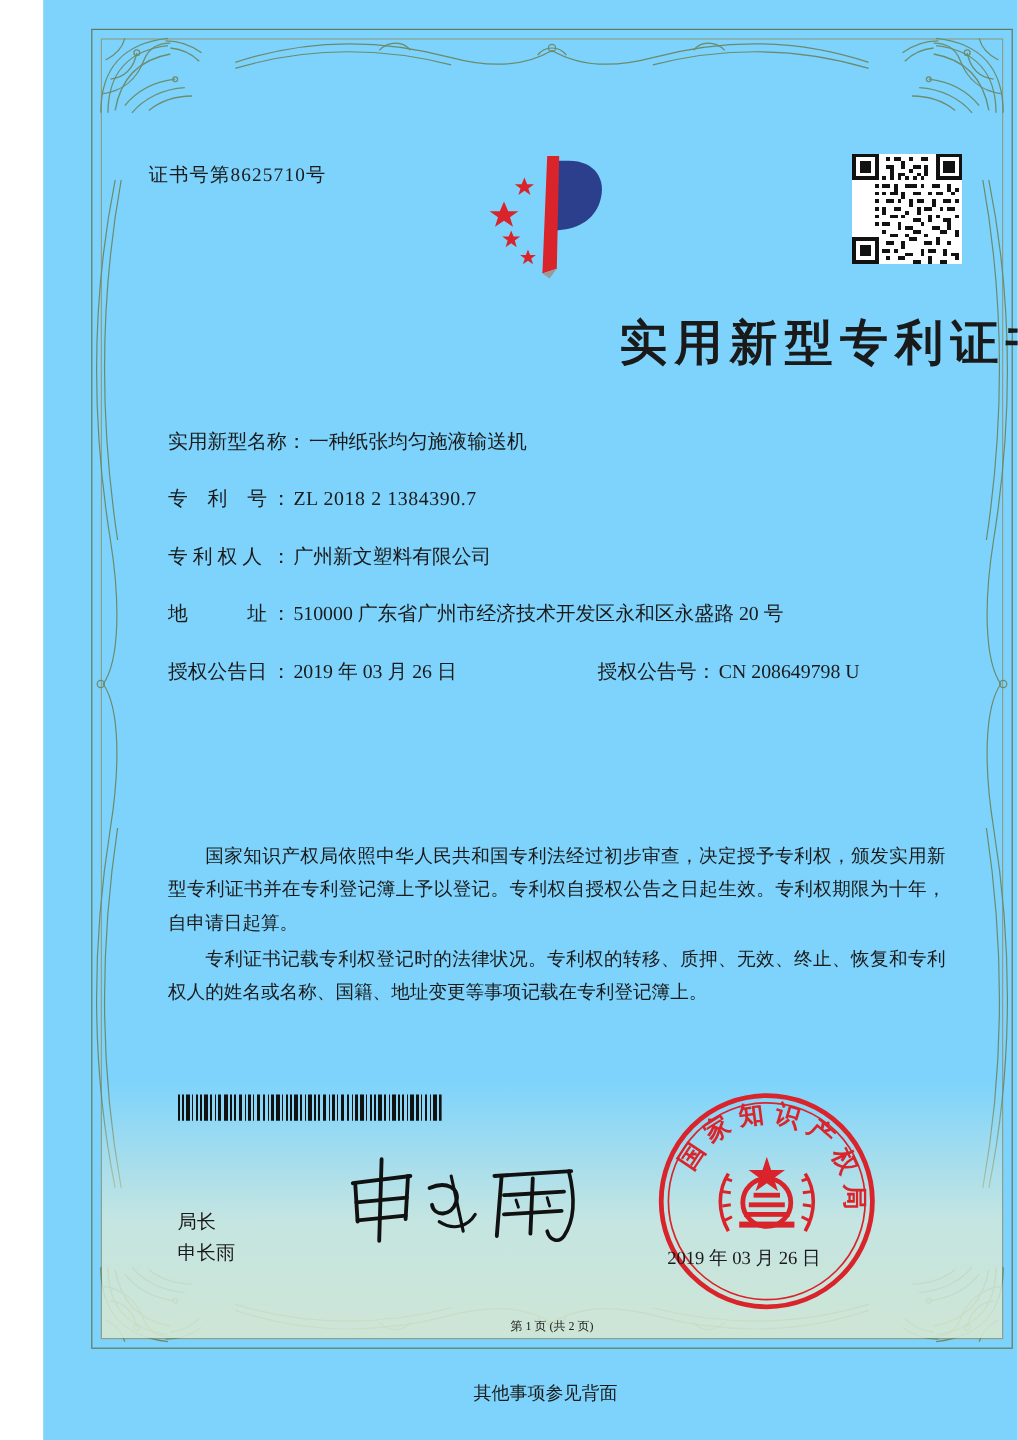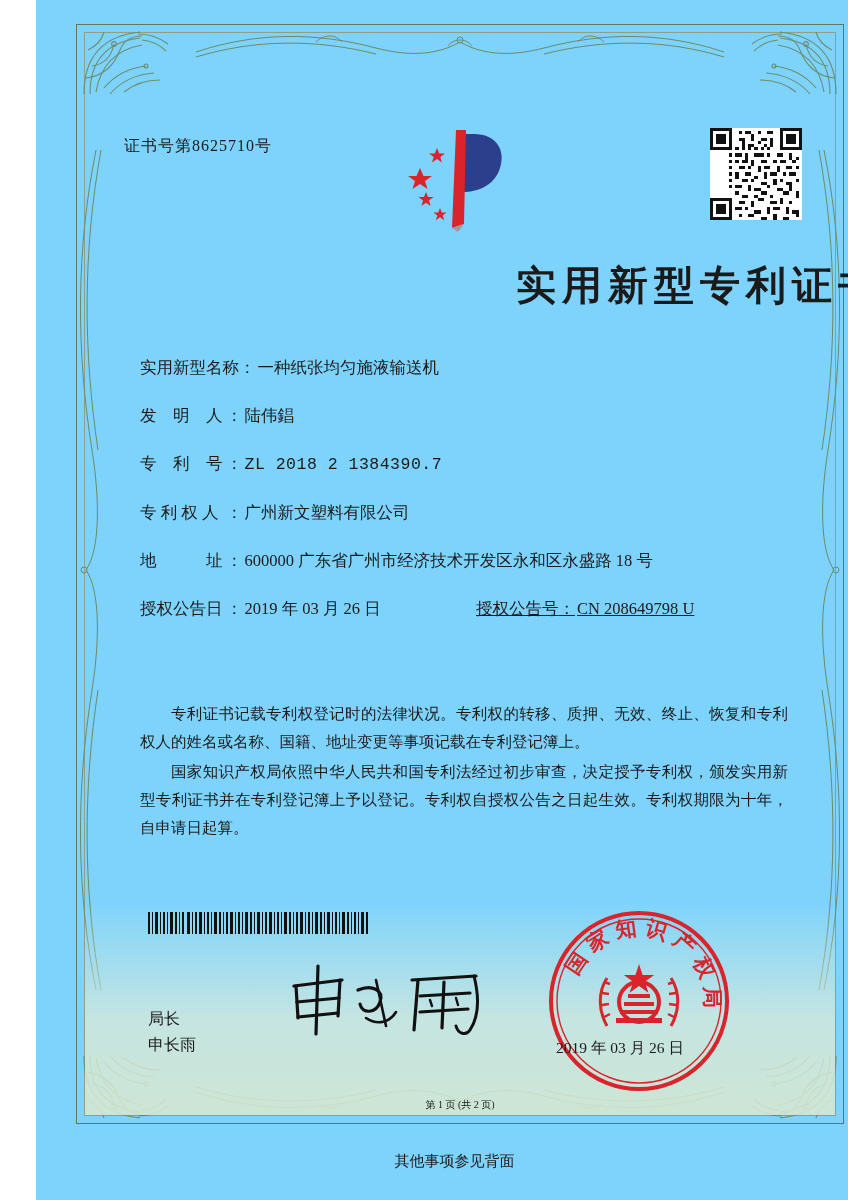--- a/index.html
+++ b/index.html
@@ -115,26 +115,26 @@
     white-space: nowrap;
   }
   .f-label {
     display: inline-block;
     min-width: 86px;
     letter-spacing: 0;
     font-family: Liberation Serif, serif;
   }
   .f-colon { margin: 0 2px 0 0; }
   .f-value { }
-  .f-value.mono { font-family: Liberation Mono, monospace; letter-spacing: 0.5px; }
+  .f-value.mono { font-family: Liberation Serif, serif; letter-spacing: 0.5px; }
 
   .row-two { position: relative; }
   .row-two .second {
     position: absolute;
-    left: 336px; top: 0; text-decoration: underline;
+    left: 358px; top: 0;
   }
 
   
   .body-text {
     position: absolute;
     left: 104px; top: 700px;
     width: 648px;
     font-size: 15.5px;
     line-height: 28px;
     text-align: justify;
@@ -450,49 +450,46 @@
   </svg>
 
   <div class="title">实用新型专利证书</div>
 
   <div class="fields">
 
     <div class="field-row">
       <span class="f-label">实用新型名称</span><span class="f-colon">：</span><span class="f-value">一种纸张均匀施液输送机</span>
     </div>
 
-    <div class="field-row">
-      <span class="f-label">发　明　人</span><span class="f-colon">：</span><span class="f-value">陆伟錩</span>
-    </div>
 
     <div class="field-row">
       <span class="f-label">专　利　号</span><span class="f-colon">：</span><span class="f-value mono">ZL 2018 2 1384390.7</span>
     </div>
 
 
     <div class="field-row">
       <span class="f-label">专 利 权 人</span><span class="f-colon">：</span><span class="f-value">广州新文塑料有限公司</span>
     </div>
 
     <div class="field-row">
-      <span class="f-label">地　　　址</span><span class="f-colon">：</span><span class="f-value">600000 广东省广州市经济技术开发区永和区永盛路 18 号</span>
+      <span class="f-label">地　　　址</span><span class="f-colon">：</span><span class="f-value">510000 广东省广州市经济技术开发区永和区永盛路 20 号</span>
     </div>
 
     <div class="field-row row-two">
       <span class="f-label">授权公告日</span><span class="f-colon">：</span><span class="f-value">2019 年 03 月 26 日</span>
       <span class="second">
         <span>授权公告号</span><span class="f-colon">：</span><span class="f-value">CN 208649798 U</span>
       </span>
     </div>
 
   </div>
 
   <div class="body-text">
+    <p>国家知识产权局依照中华人民共和国专利法经过初步审查，决定授予专利权，颁发实用新型专利证书并在专利登记簿上予以登记。专利权自授权公告之日起生效。专利权期限为十年，自申请日起算。</p>
     <p>专利证书记载专利权登记时的法律状况。专利权的转移、质押、无效、终止、恢复和专利权人的姓名或名称、国籍、地址变更等事项记载在专利登记簿上。</p>
-    <p>国家知识产权局依照中华人民共和国专利法经过初步审查，决定授予专利权，颁发实用新型专利证书并在专利登记簿上予以登记。专利权自授权公告之日起生效。专利权期限为十年，自申请日起算。</p>
   </div>
 
   <svg class="barcode" viewBox="0 0 220 22" shape-rendering="crispEdges">
     <rect width="220" height="22" fill="#ffffff" fill-opacity="0"></rect>
     <g fill="#111111">
       <rect x="0" y="0" width="2" height="22"></rect>
         <rect x="4" y="0" width="1" height="22"></rect>
       <rect x="7" y="0" width="3" height="22"></rect>
         <rect x="12" y="0" width="1" height="22"></rect>
       <rect x="15" y="0" width="2" height="22"></rect>

